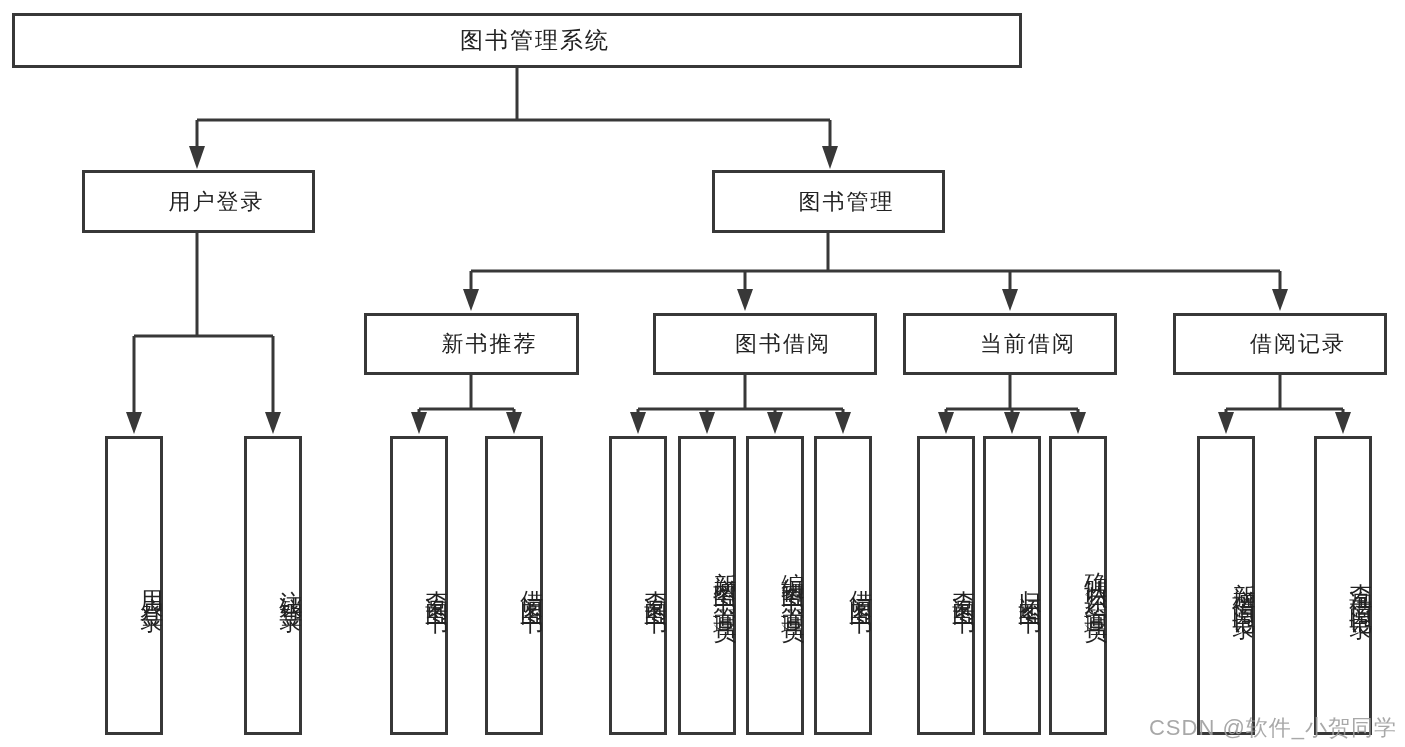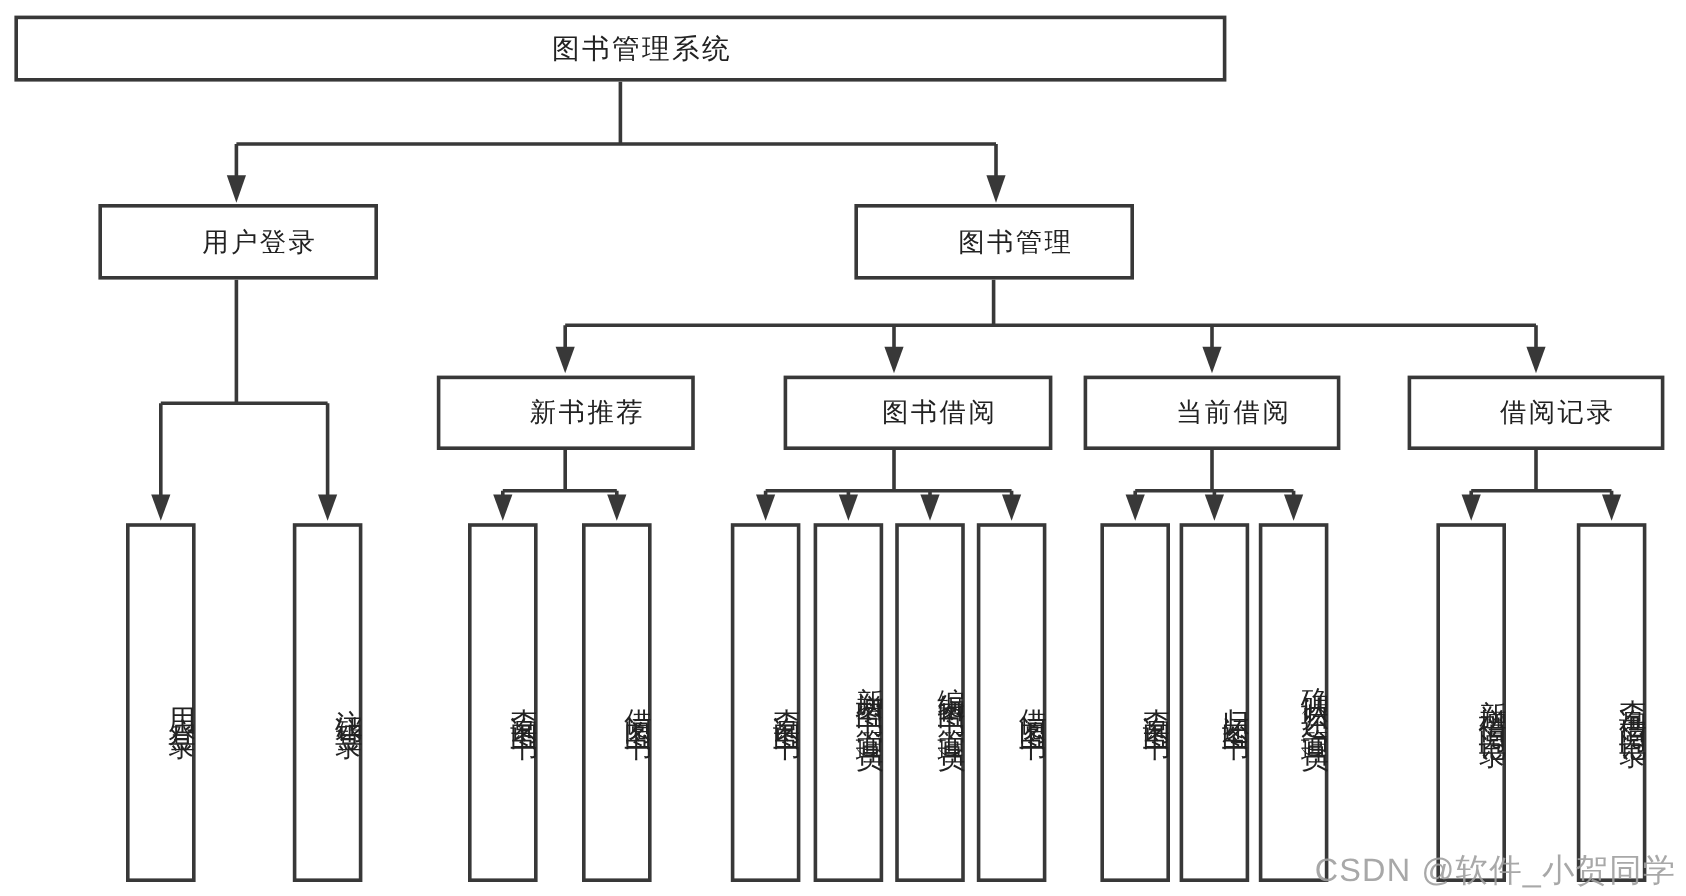--- a/index.html
+++ b/index.html
@@ -50,21 +50,21 @@
     writing-mode: vertical-rl;
     text-orientation: mixed;
     font-size: 23px;
     letter-spacing: 7px;
     line-height: 1.15;
   }
   .watermark {
     position: absolute;
     right: 8px;
     bottom: 4px;
-    font-size: 27px;
+    font-size: 22px;
     letter-spacing: 1px;
     color: rgba(158, 158, 158, 0.9);
     z-index: 5;
     white-space: nowrap;
   }
 </style>
 </head>
 <body>
 
 <div class="canvas">

